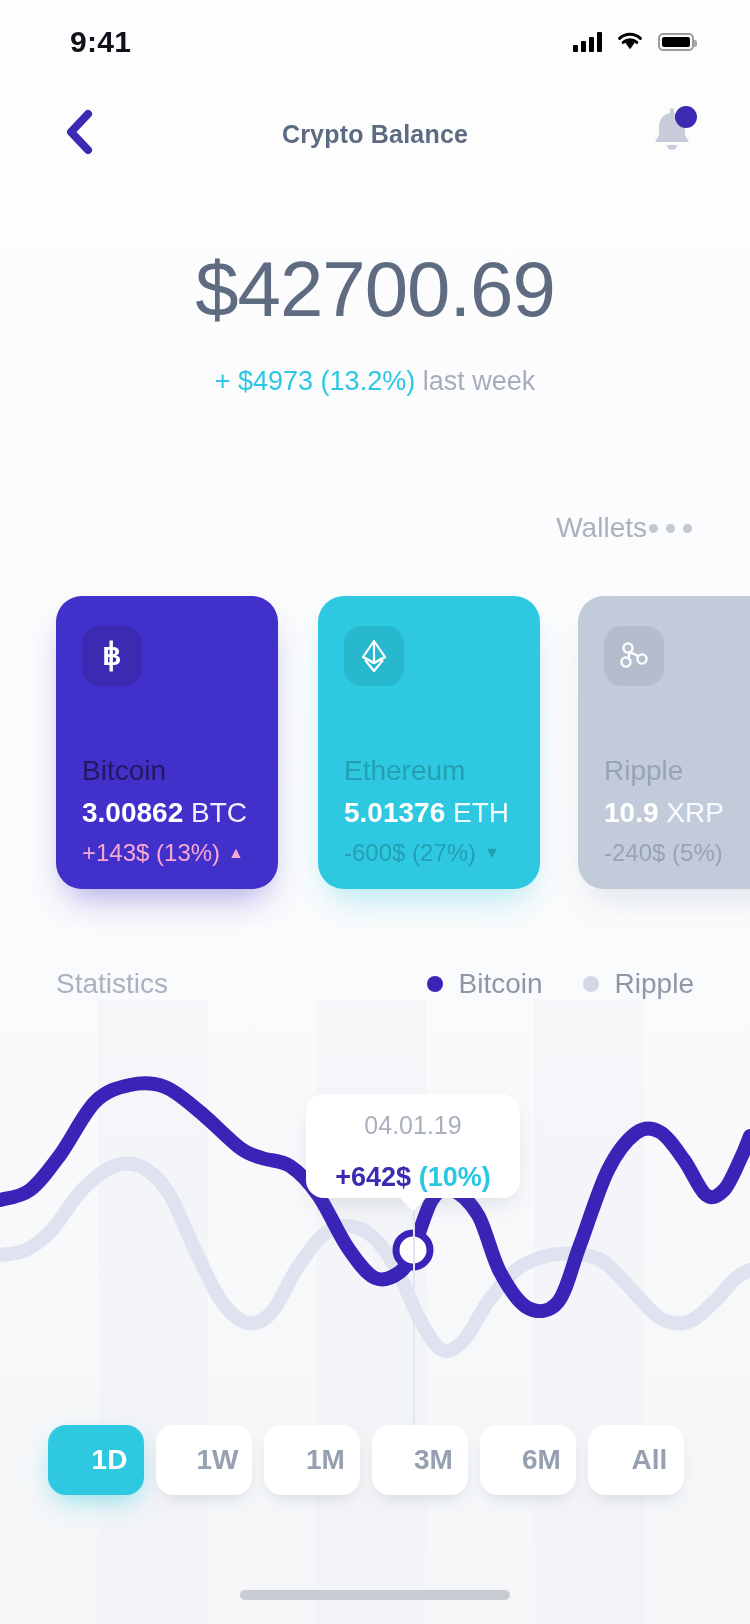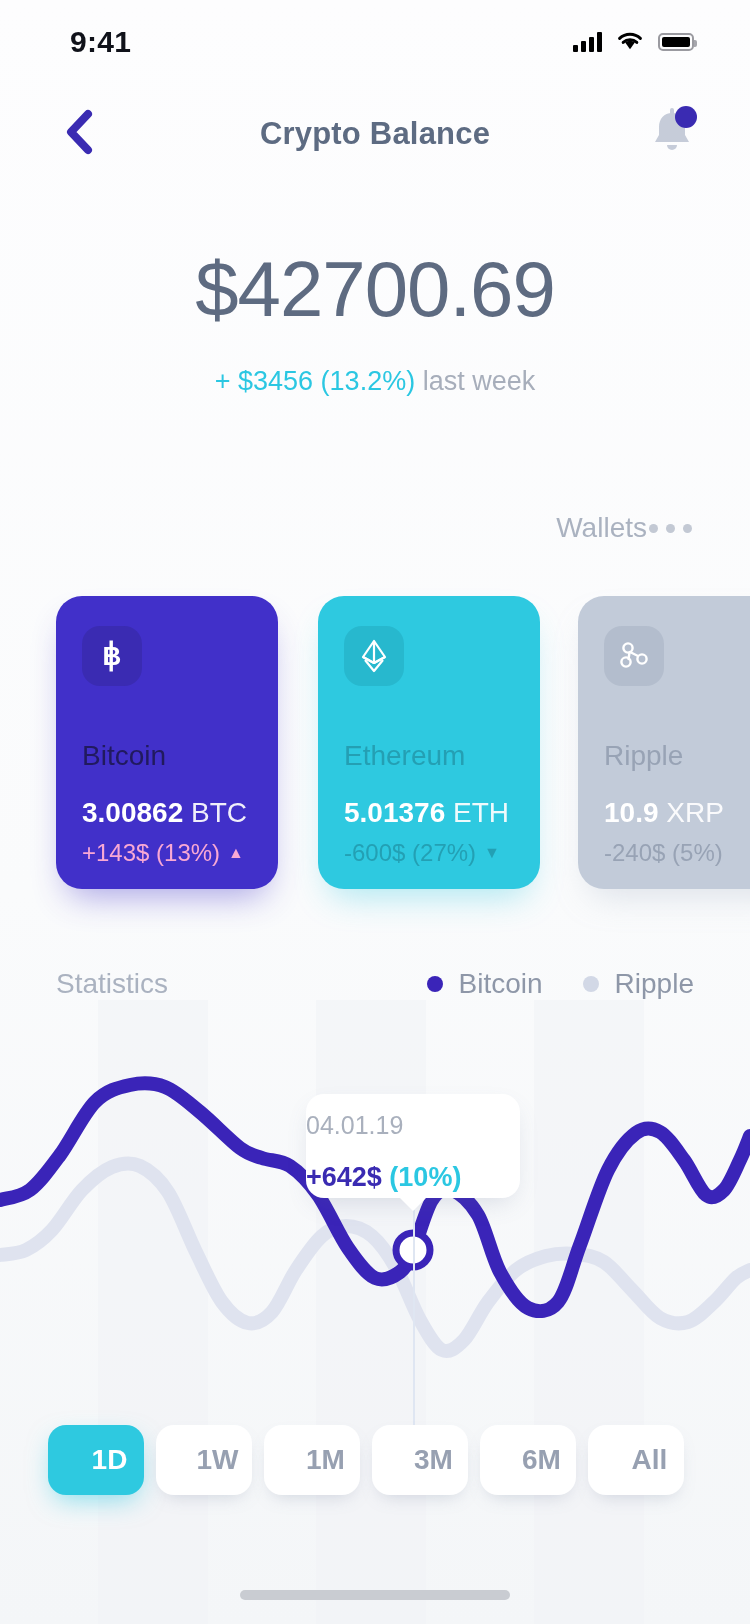--- a/index.html
+++ b/index.html
@@ -45,21 +45,21 @@
   }
   .battery span{ display:block; width:100%; height:100%; background:#000; border-radius:2px; }
 
   
   .navbar {
     position:absolute; top:92px; left:0; width:750px; height:84px;
     display:flex; align-items:center;
   }
   .back-btn { position:absolute; left:44px; width:70px; height:70px; display:flex; align-items:center; justify-content:center; cursor:pointer; }
   .nav-title {
-    width:100%; text-align:center; font-size:31px; font-weight:700;
+    width:100%; text-align:center; font-size:25px; font-weight:700;
     color:#5d6b82; letter-spacing:.2px;
   }
   .bell-btn { position:absolute; right:42px; width:72px; height:72px; display:flex; align-items:center; justify-content:center; cursor:pointer; }
 
   
   .balance-wrap { position:absolute; top:250px; left:0; width:750px; text-align:center; }
   .balance-amount {
     font-size:78px; font-weight:400; color:#5e6b81; letter-spacing:-1px; line-height:1;
   }
   .balance-sub { margin-top:38px; font-size:27px; color:#a7aebb; }
@@ -86,21 +86,21 @@
     display:flex; align-items:center; justify-content:center;
   }
   .btc .wbadge { background:#3a2bb2; }
   .eth .wbadge { background:#27b8ce; }
   .xrp .wbadge { background:#b3bdcd; }
   .wbody { margin-top:auto; padding-bottom:22px; }
   .wname { font-size:28px; line-height:1.1; }
   .btc .wname { color:#211a5e; }
   .eth .wname { color:#249fb3; }
   .xrp .wname { color:#98a3b5; }
-  .wamount { margin-top:25px; font-size:28px; color:#ffffff; white-space:nowrap; }
+  .wamount { margin-top:10px; font-size:28px; color:#ffffff; white-space:nowrap; }
   .wamount b { font-weight:700; }
   .wamount span { opacity:.92; font-weight:400; }
   .wchange { margin-top:10px; font-size:24px; white-space:nowrap; display:flex; align-items:center; gap:8px; }
   .btc .wchange { color:#f9a8d4; }
   .eth .wchange { color:#23a0b4; }
   .xrp .wchange { color:#98a3b5; }
   .caret { font-size:16px; line-height:1; }
 
   
   .sec-stats { position:absolute; top:968px; left:56px; width:638px; display:flex; align-items:center; }
@@ -109,21 +109,21 @@
   .legend-dot { width:16px; height:16px; border-radius:50%; display:block; }
 
   
   .chart { position:absolute; top:1040px; left:0; width:750px; height:400px; }
   .chart svg { display:block; }
   .guideline { position:absolute; left:413px; top:170px; width:2px; height:230px; background:#dfe6f2; }
 
   
   .tooltip {
     position:absolute; left:306px; top:1094px; width:214px; height:104px;
-    background:#ffffff; border-radius:18px; 
+    background:#ffffff; border-radius:18px; text-align:center;
     box-shadow:0 10px 26px -8px rgba(90,105,140,.22);
     padding-top:17px;
   }
   .tt-date { font-size:25px; color:#a9b0bd; }
   .tt-val { margin-top:22px; font-size:27px; color:#3a2bb2; font-weight:600; }
   .tt-val .pct { color:#2bc7e2; font-weight:600; }
   .tt-arrow {
     position:absolute; left:50%; bottom:-13px; transform:translateX(-50%);
     width:0; height:0; border-left:14px solid transparent; border-right:14px solid transparent;
     border-top:14px solid #ffffff;
@@ -201,21 +201,21 @@
           <path d="M22 41 a5 5 0 0 0 10 0 z" fill="#c6ccd9"></path>
           <circle cx="41" cy="13" r="11" fill="#3a2bb2"></circle>
         </svg>
       </span>
     </div>
   </div>
 
   <div class="balance-wrap">
     <div class="balance-amount">$42700.69</div>
     <div class="balance-sub">
-      <span class="accent">+ $3456 (13.2%)</span><span> last week</span>
+      <span class="accent">+ $4973 (13.2%)</span><span> last week</span>
     </div>
   </div>
 
   <div class="sec-wallets">
     <div class="sec-title">Wallets</div>
     <div class="dots">
         <i></i>
         <i></i>
         <i></i>
       </div>

